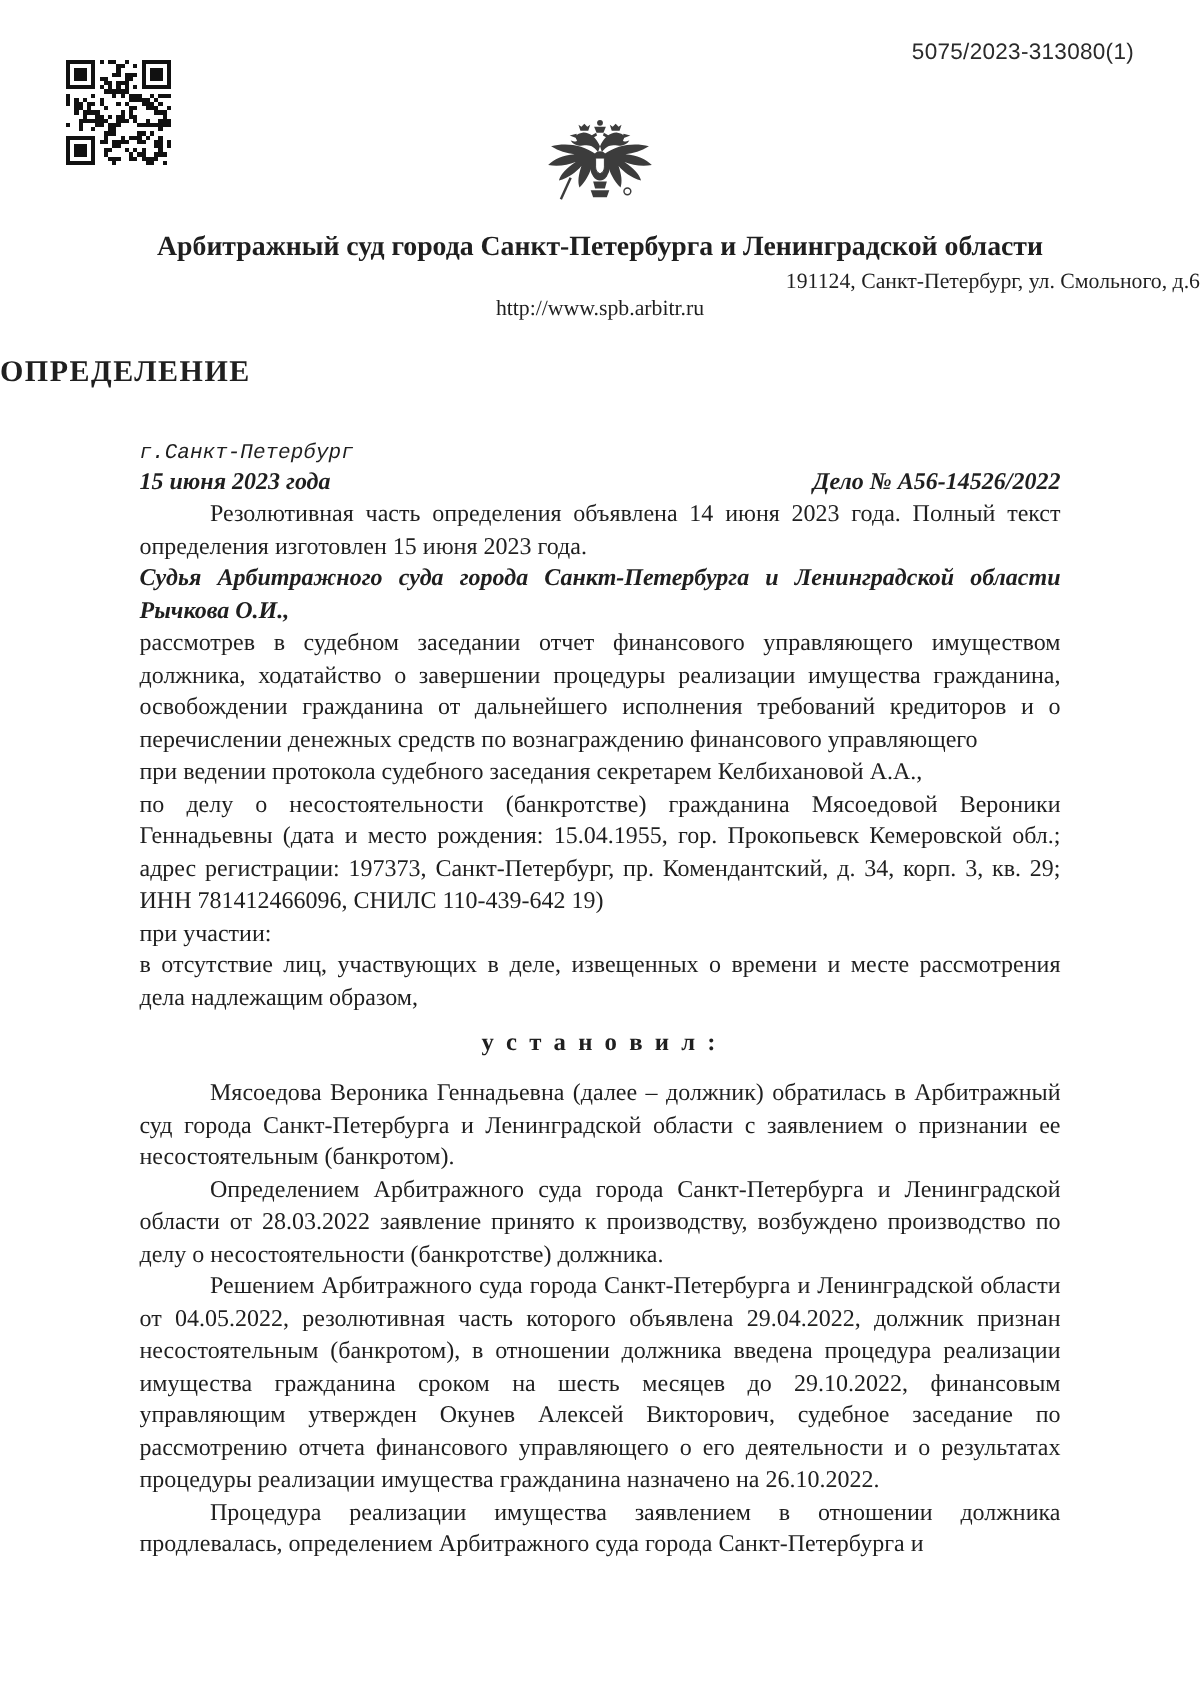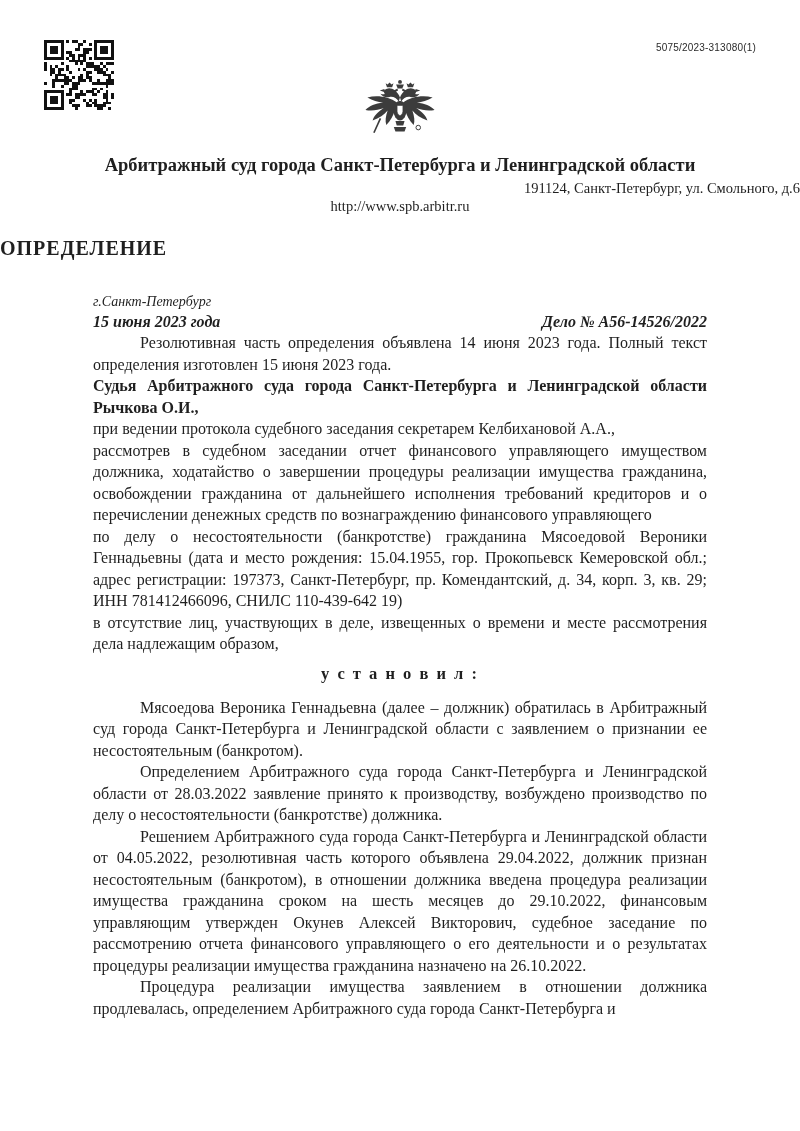--- a/index.html
+++ b/index.html
@@ -8,24 +8,24 @@
     width:800px;
     height:1131px;
     background:#ffffff;
     overflow:hidden;
     font-family:"Liberation Serif", serif;
     color:#1f1f1f;
   }
   
   .stamp-number{
     position:absolute;
-    top:42px;
+    top:26px;
     right:44px;
     font-family:"Liberation Sans", sans-serif;
-    font-size:10px;
+    font-size:15px;
     color:#2a2a2a;
     letter-spacing:0.2px;
   }
   .qr{
     position:absolute;
     top:40px;
     left:44px;
     width:70px;
     height:70px;
   }
@@ -65,40 +65,41 @@
   .content{
     padding:0 93px;
   }
   .case-block{
     margin-top:32px;
   }
   .case-city{
     font-style:italic;
     font-size:14px;
     line-height:18px;
+    font-family:Liberation Mono, monospace;
   }
   .case-row{
     display:flex;
     justify-content:space-between;
     align-items:baseline;
   }
   .case-date, .case-number{
     font-style:italic;
     font-weight:bold;
     font-size:16px;
     line-height:21px;
   }
   p.doc{
     margin:0;
     font-size:16px;
     line-height:21.5px;
     text-align:justify;
   }
   p.indent{ text-indent:47px; }
-  p.bold{ font-weight:bold; }
+  p.bold{ font-weight:bold;font-style:italic; }
   .mt-resolutive{ margin-top:26px; }
   .mt-judge{ margin-top:7px; }
   .mt-gap{ margin-top:13px; }
   .ustanovil{
     margin:8px 0 12px 0;
     text-align:center;
     font-weight:bold;
     font-size:16.5px;
     line-height:22px;
     letter-spacing:2px;
@@ -352,23 +353,24 @@
     <div class="case-block">
       <div class="case-city">г.Санкт-Петербург</div>
       <div class="case-row">
         <div class="case-date">15 июня 2023 года</div>
         <div class="case-number">Дело № А56-14526/2022</div>
       </div>
     </div>
 
     <p class="doc indent mt-resolutive">Резолютивная часть определения объявлена 14 июня 2023 года. Полный текст определения изготовлен 15 июня 2023 года.</p>
     <p class="doc bold mt-judge">Судья  Арбитражного суда города Санкт-Петербурга и  Ленинградской области Рычкова О.И.,</p>
+    <p class="doc mt-gap">рассмотрев в судебном заседании отчет финансового управляющего имуществом должника, ходатайство о завершении процедуры реализации имущества гражданина, освобождении гражданина от дальнейшего исполнения требований кредиторов и о перечислении денежных средств по вознаграждению финансового управляющего</p>
     <p class="doc">при ведении протокола судебного заседания секретарем Келбихановой А.А.,</p>
-    <p class="doc mt-gap">рассмотрев в судебном заседании отчет финансового управляющего имуществом должника, ходатайство о завершении процедуры реализации имущества гражданина, освобождении гражданина от дальнейшего исполнения требований кредиторов и о перечислении денежных средств по вознаграждению финансового управляющего</p>
     <p class="doc">по делу о несостоятельности (банкротстве) гражданина Мясоедовой Вероники Геннадьевны (дата и место рождения: 15.04.1955, гор. Прокопьевск Кемеровской обл.; адрес регистрации: 197373, Санкт-Петербург, пр. Комендантский, д. 34, корп. 3, кв. 29; ИНН 781412466096, СНИЛС 110-439-642 19)</p>
+    <p class="doc mt-gap">при участии:</p>
     <p class="doc">в отсутствие лиц, участвующих в деле, извещенных о времени и месте рассмотрения дела надлежащим образом,</p>
 
     <div class="ustanovil">у с т а н о в и л :</div>
 
     <p class="doc indent">Мясоедова Вероника Геннадьевна (далее – должник) обратилась в Арбитражный суд города Санкт-Петербурга и Ленинградской области с заявлением о признании ее несостоятельным (банкротом).</p>
     <p class="doc indent">Определением Арбитражного суда города Санкт-Петербурга и Ленинградской области от 28.03.2022 заявление принято к производству, возбуждено производство по делу о несостоятельности (банкротстве) должника.</p>
     <p class="doc indent">Решением Арбитражного суда города Санкт-Петербурга и Ленинградской области от 04.05.2022, резолютивная часть которого объявлена 29.04.2022, должник признан несостоятельным (банкротом), в отношении должника введена процедура реализации имущества гражданина сроком на шесть месяцев до 29.10.2022, финансовым управляющим утвержден Окунев Алексей Викторович, судебное заседание по рассмотрению отчета финансового управляющего о его деятельности и о результатах процедуры реализации имущества гражданина назначено на 26.10.2022.</p>
     <p class="doc indent">Процедура реализации имущества заявлением в отношении должника продлевалась, определением Арбитражного суда города Санкт-Петербурга и</p>
 
   </div>

